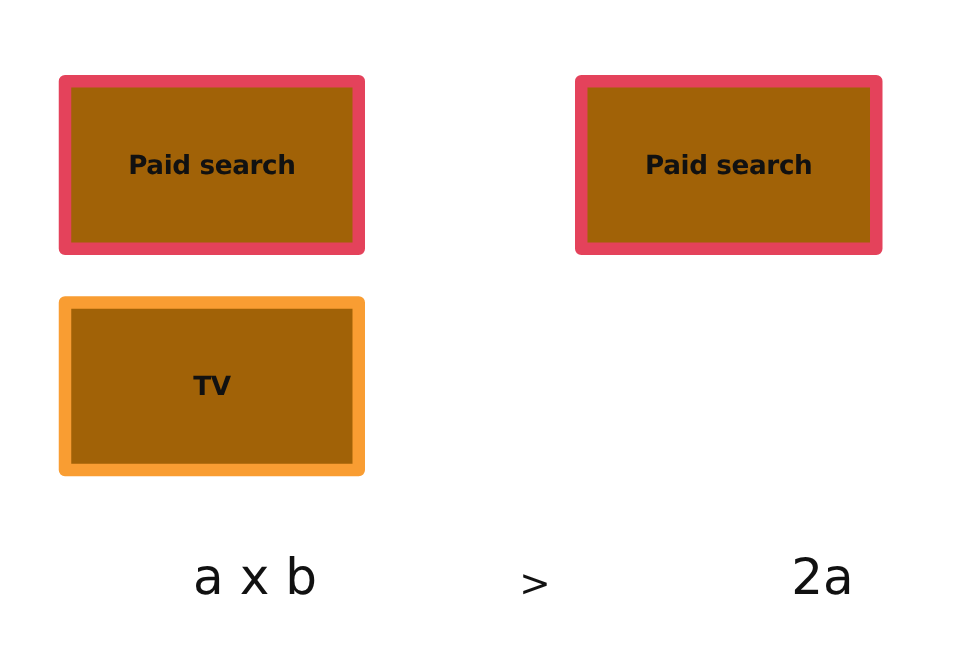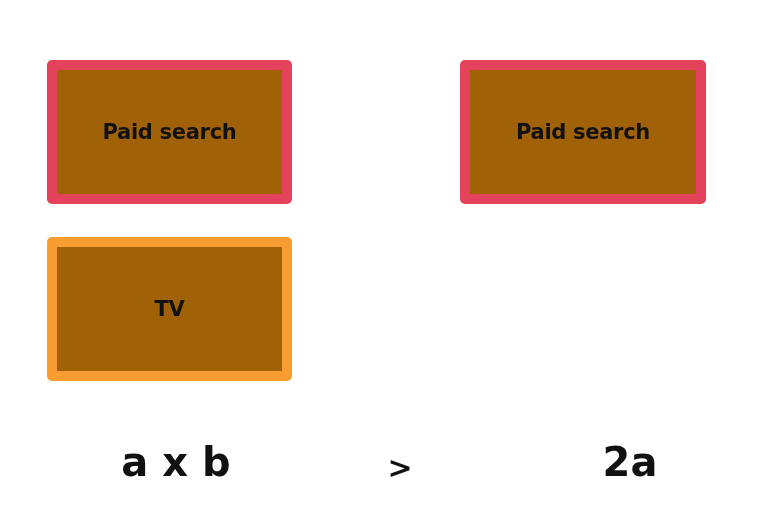--- a/index.html
+++ b/index.html
@@ -27,24 +27,25 @@
       font-weight: bold;
       letter-spacing: -0.3px;
     }
     #box-left-top { left: 47px; top: 60px; width: 245px; height: 144px; }
     #box-left-bottom { left: 47px; top: 237px; width: 245px; height: 144px; }
     #box-right-top { left: 460px; top: 60px; width: 246px; height: 144px; }
     .formula {
       position: absolute;
       top: 438px;
       font-size: 40px;
-      font-weight: bold;
+      font-weight: normal;
       transform: translateX(-50%);
       white-space: nowrap;
       line-height: 48px;
+      margin-left: 28px;
     }
     #expr-left { left: 176px; }
     #expr-op { left: 400px; font-size: 30px; top: 444px; }
     #expr-right { left: 630px; }
   </style>
 </head>
 <body>
 
 <div id="box-left-top" class="box" style="border-color: rgb(228, 66, 91);">
   <span class="box-label">Paid search</span>

